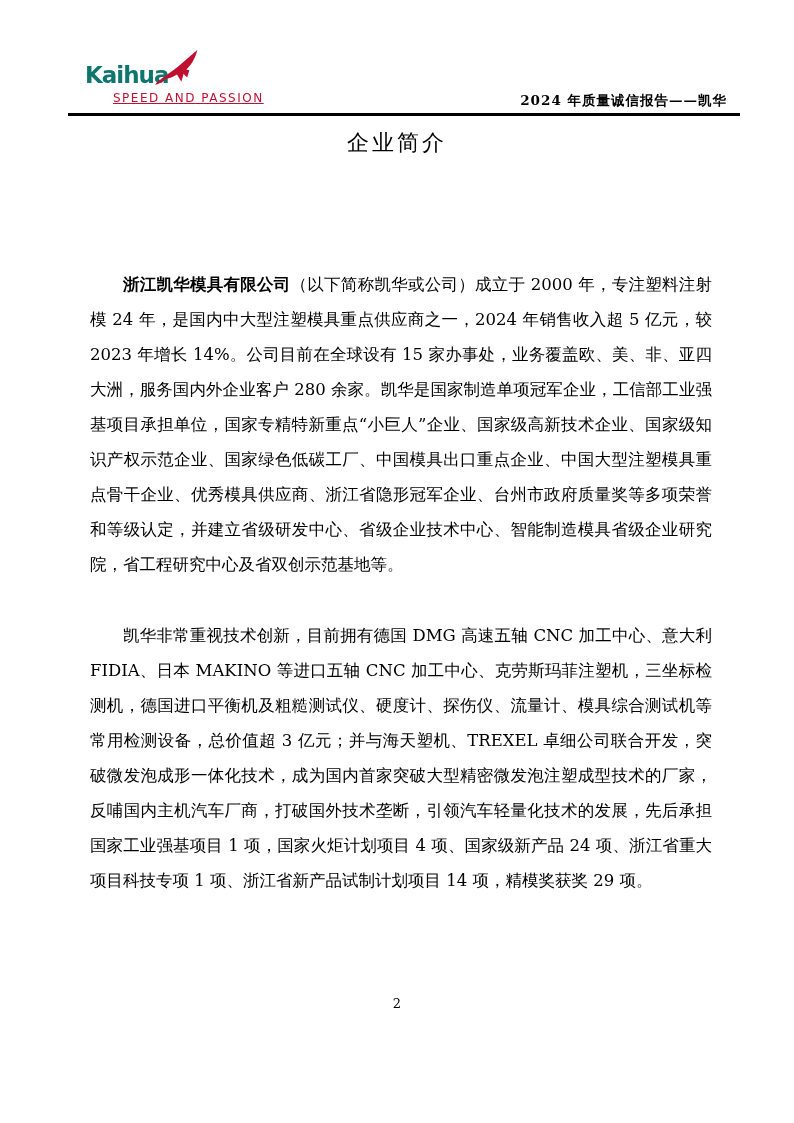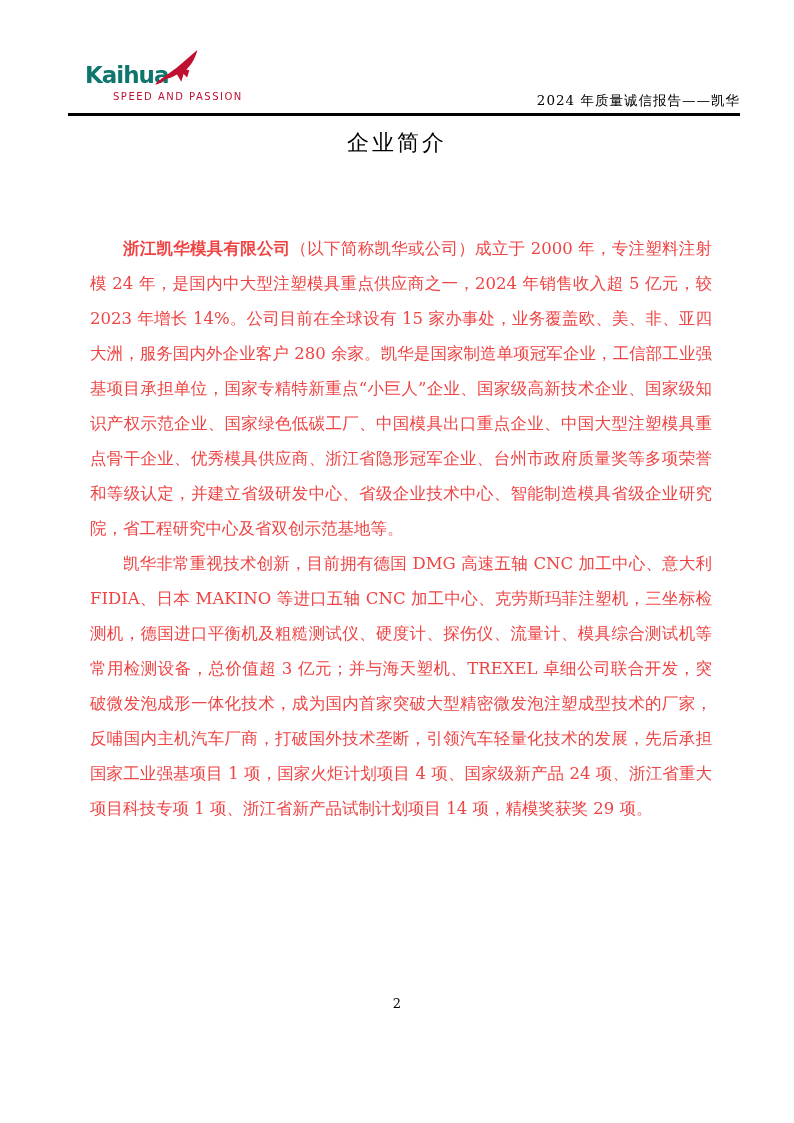--- a/index.html
+++ b/index.html
@@ -34,32 +34,33 @@
   }
   .logo-bird {
     display: inline-block;
     width: 44px;
     height: 42px;
     margin-left: -14px;
     margin-bottom: 2px;
   }
   .logo-tagline {
     font-family: "DejaVu Sans", "Liberation Sans", sans-serif;
-    font-size: 10px;
+    font-size: 12px;
     letter-spacing: 1.5px;
     color: #c01030;
     margin-top: -3px;
     padding-left: 28px;
+    text-decoration: underline;
   }
   .report-title {
     position: absolute;
-    right: 54px;
+    right: 67px;
     top: 92px;
     font-size: 13.5px;
-    font-weight: normal;
+    font-weight: bold;
     letter-spacing: 1px;
     white-space: nowrap;
   }
   .header-rule {
     position: absolute;
     left: 68px;
     top: 113px;
     width: 672px;
     height: 3px;
     background: #000000;
@@ -82,21 +83,22 @@
     position: absolute;
     top: 231px;
     left: 90px;
     width: 622px;
   }
   .content p {
     font-size: 16.5px;
     line-height: 35px;
     text-align: justify;
     text-indent: 2em;
-    color: #ef4444;
+    color: #000000;
+    margin-top: 36px;
   }
   .content p strong { font-weight: bold; }
 
   
   .page-number {
     position: absolute;
     bottom: 112px;
     left: 0;
     width: 100%;
     text-align: center;

